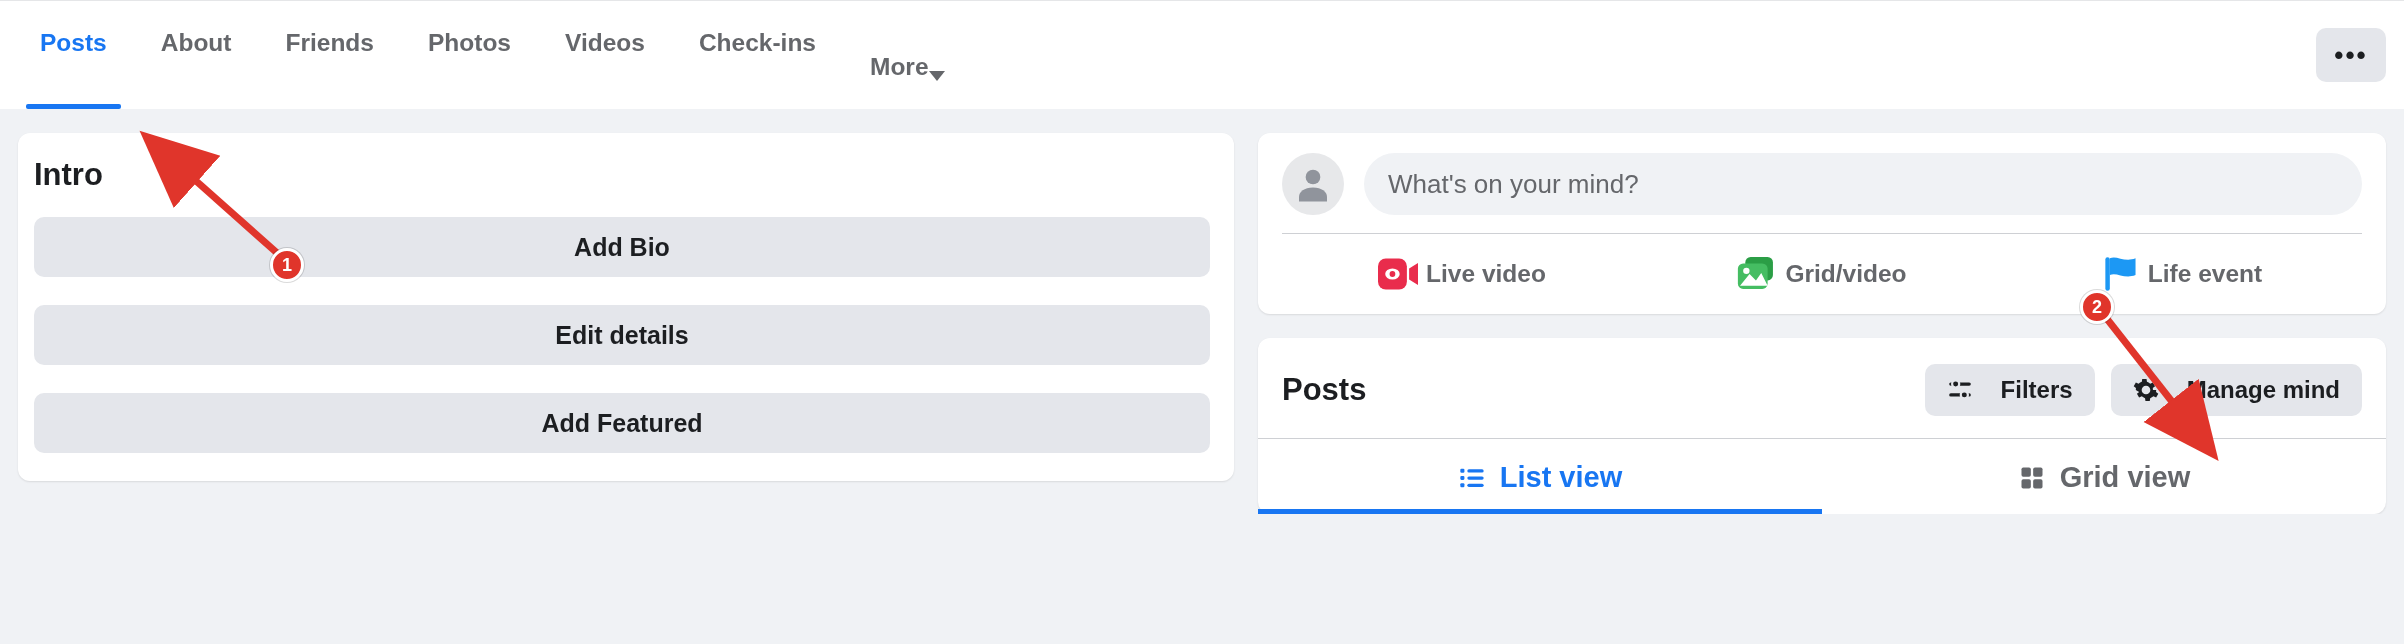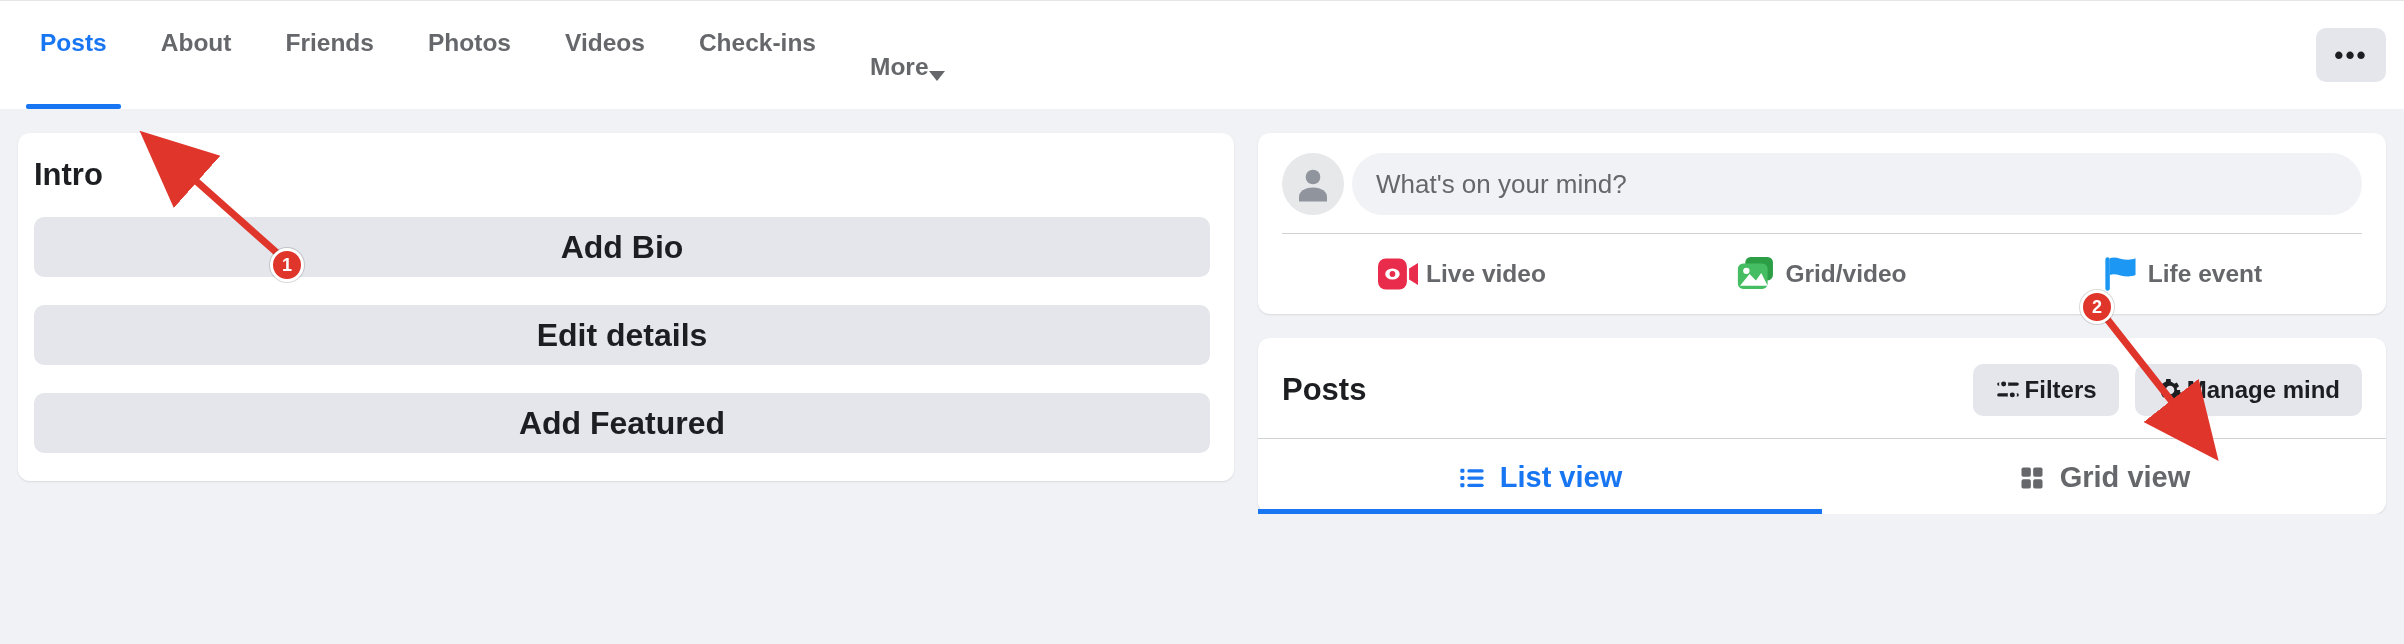--- a/index.html
+++ b/index.html
@@ -112,21 +112,21 @@
     margin-bottom: 24px;
   }
   .grey-btn {
     display: flex;
     align-items: center;
     justify-content: center;
     width: 100%;
     height: 60px;
     background: var(--btn-grey);
     border-radius: 10px;
-    font-size: 32px;
+    font-size: 25px;
     font-weight: 600;
     cursor: pointer;
     margin-bottom: 28px;
   }
   .grey-btn:last-child { margin-bottom: 0; }
 
   
   .right-col {
     flex: 1;
     display: flex;
@@ -134,21 +134,21 @@
     gap: 24px;
   }
 
   
   .composer {
     padding: 20px 24px 0 24px;
   }
   .composer-top {
     display: flex;
     align-items: center;
-    gap: 8px;
+    gap: 20px;
     padding-bottom: 18px;
     border-bottom: 1px solid var(--divider);
   }
   .avatar {
     width: 62px;
     height: 62px;
     border-radius: 50%;
     background: #e7e8ea;
     display: flex;
     align-items: center;
@@ -198,21 +198,21 @@
     font-weight: 800;
   }
   .posts-head-btns {
     margin-left: auto;
     display: flex;
     gap: 16px;
   }
   .pill-btn {
     display: inline-flex;
     align-items: center;
-    gap: 4px;
+    gap: 28px;
     background: var(--btn-grey);
     border-radius: 10px;
     padding: 12px 22px;
     font-size: 24px;
     font-weight: 700;
     cursor: pointer;
   }
   .pill-btn svg { fill: var(--text); }
 
   .posts-views {

